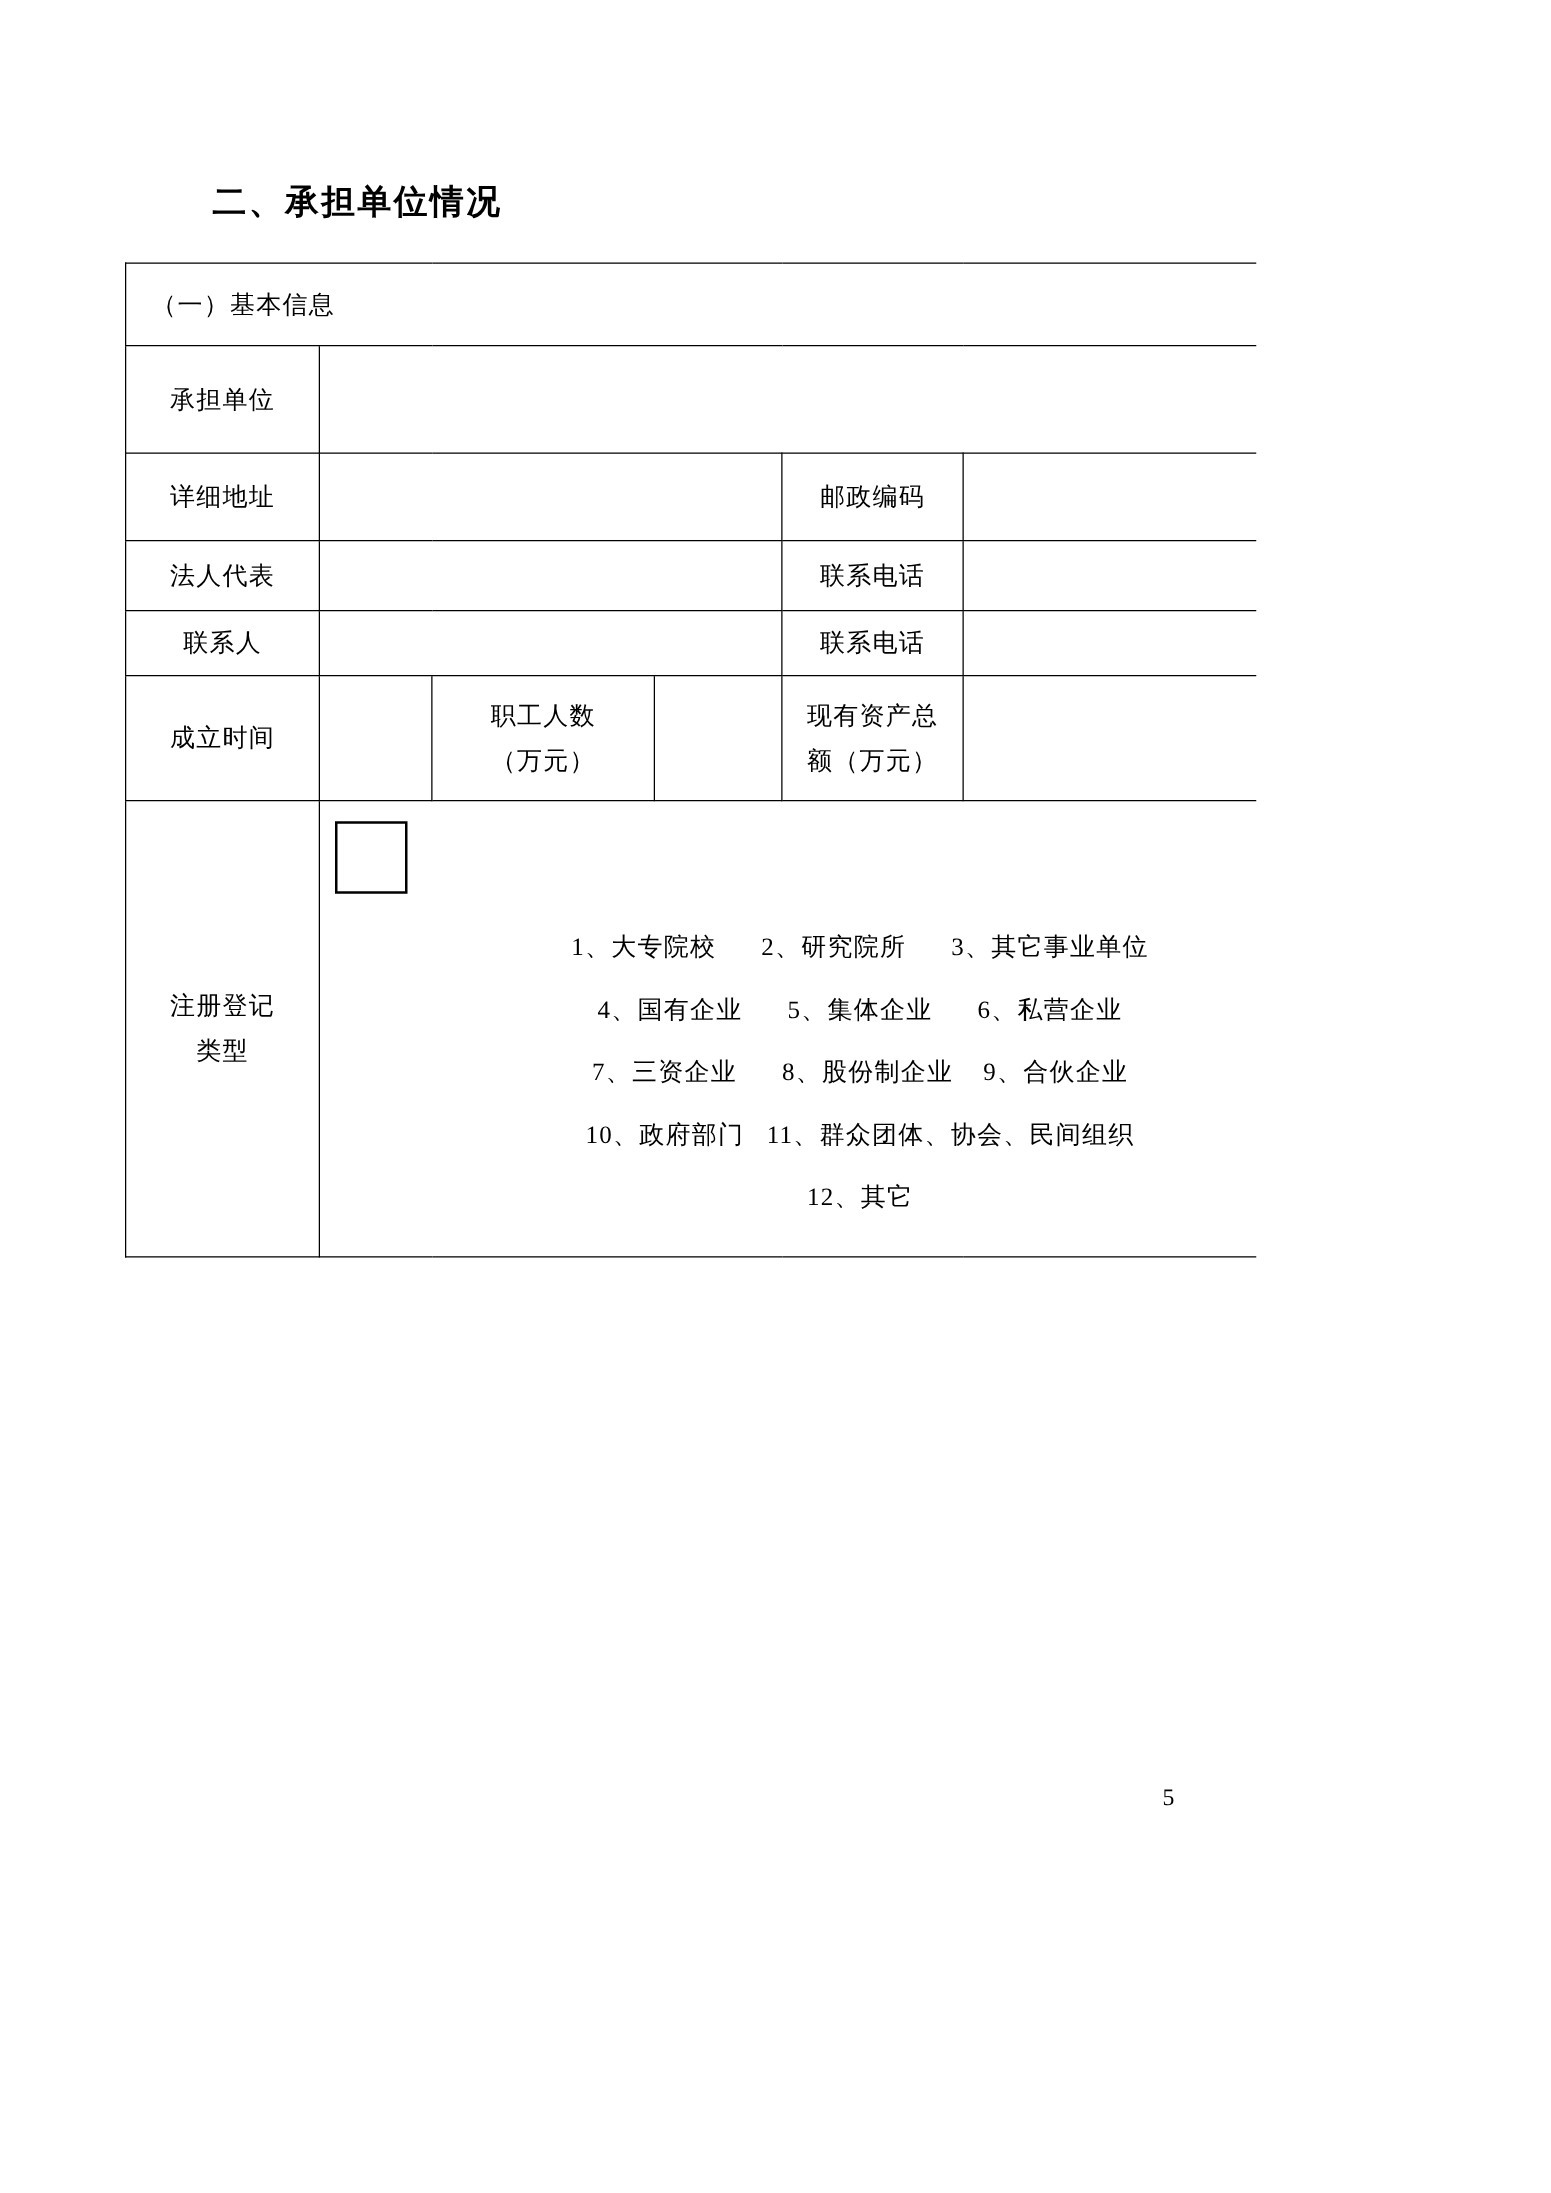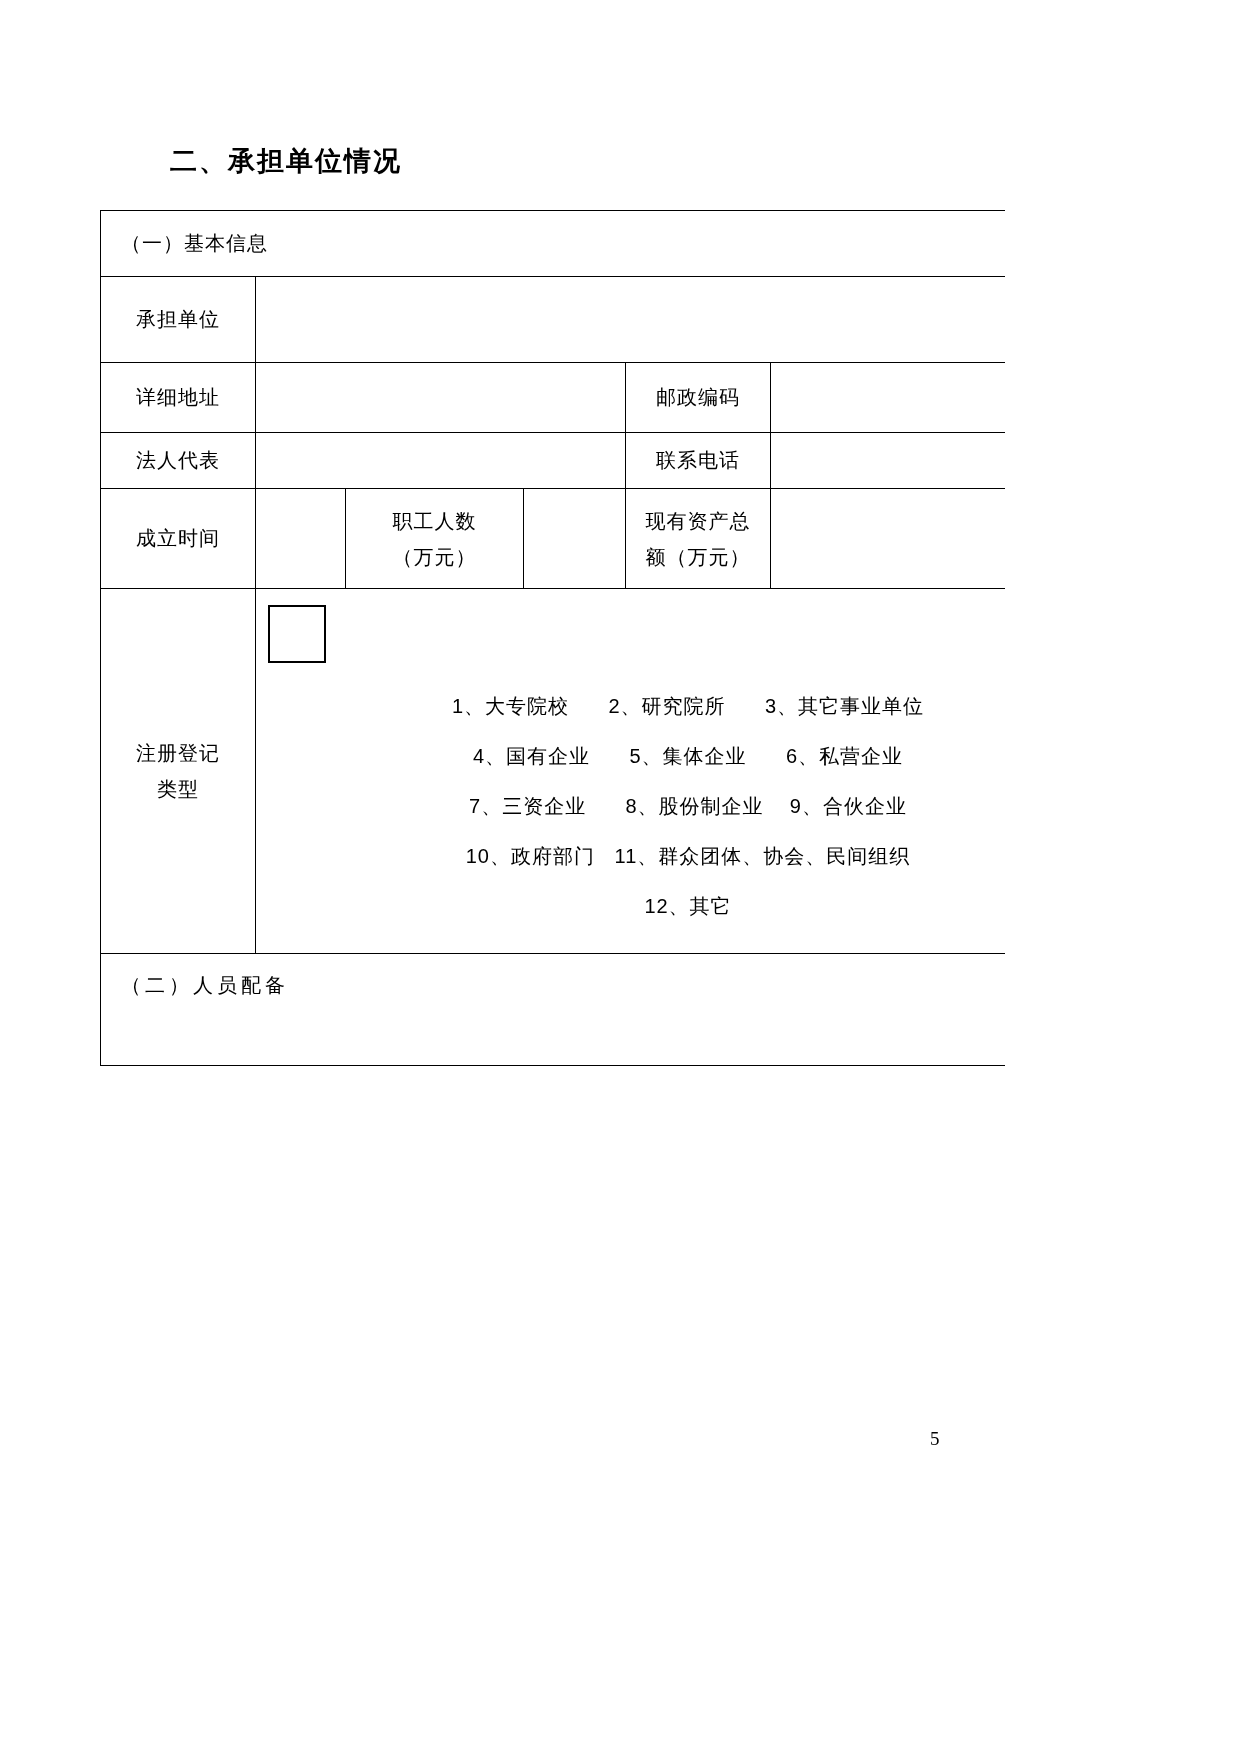--- a/index.html
+++ b/index.html
@@ -25,21 +25,21 @@
     font-size: 27px;
     letter-spacing: 2px;
   }
   table.form-table {
     position: absolute;
     left: 100px;
     top: 210px;
     width: 908px;
     border-collapse: collapse;
     table-layout: fixed;
-    font-family: Liberation Sans, sans-serif;
+    font-family: Liberation Serif, serif;
     font-size: 20px;
     color: #000000;
   }
   .form-table td {
     border: 1px solid #000000;
     text-align: center;
     vertical-align: middle;
     padding: 0;
     letter-spacing: 1px;
   }
@@ -120,20 +120,26 @@
         <td></td>
       </tr>
 
       <tr style="height:56px">
         <td>法人代表</td>
         <td colspan="3"></td>
         <td>联系电话</td>
         <td></td>
       </tr>
 
+      <tr style="height:52px">
+        <td>联系人</td>
+        <td colspan="3"></td>
+        <td>联系电话</td>
+        <td></td>
+      </tr>
 
 
       <tr style="height:100px">
         <td>成立时间</td>
         <td></td>
         <td class="multiline">职工人数
 （万元）</td>
         <td></td>
         <td class="multiline">现有资产总
 额（万元）</td>
@@ -150,21 +156,18 @@
             <div class="reg-option">4、国有企业      5、集体企业      6、私营企业</div>
             <div class="reg-option">7、三资企业      8、股份制企业    9、合伙企业</div>
             <div class="reg-option">10、政府部门   11、群众团体、协会、民间组织</div>
             <div class="reg-option">12、其它</div>
           </div>
         </td>
       </tr>
 
 
 
-      <tr style="height:112px">
-        <td colspan="6" class="section-cell top">（二）人员配备</td>
-      </tr>
     </tbody>
   </table>
 
   <div class="page-number">5</div>
 
 </div>
 
 </body></html>

